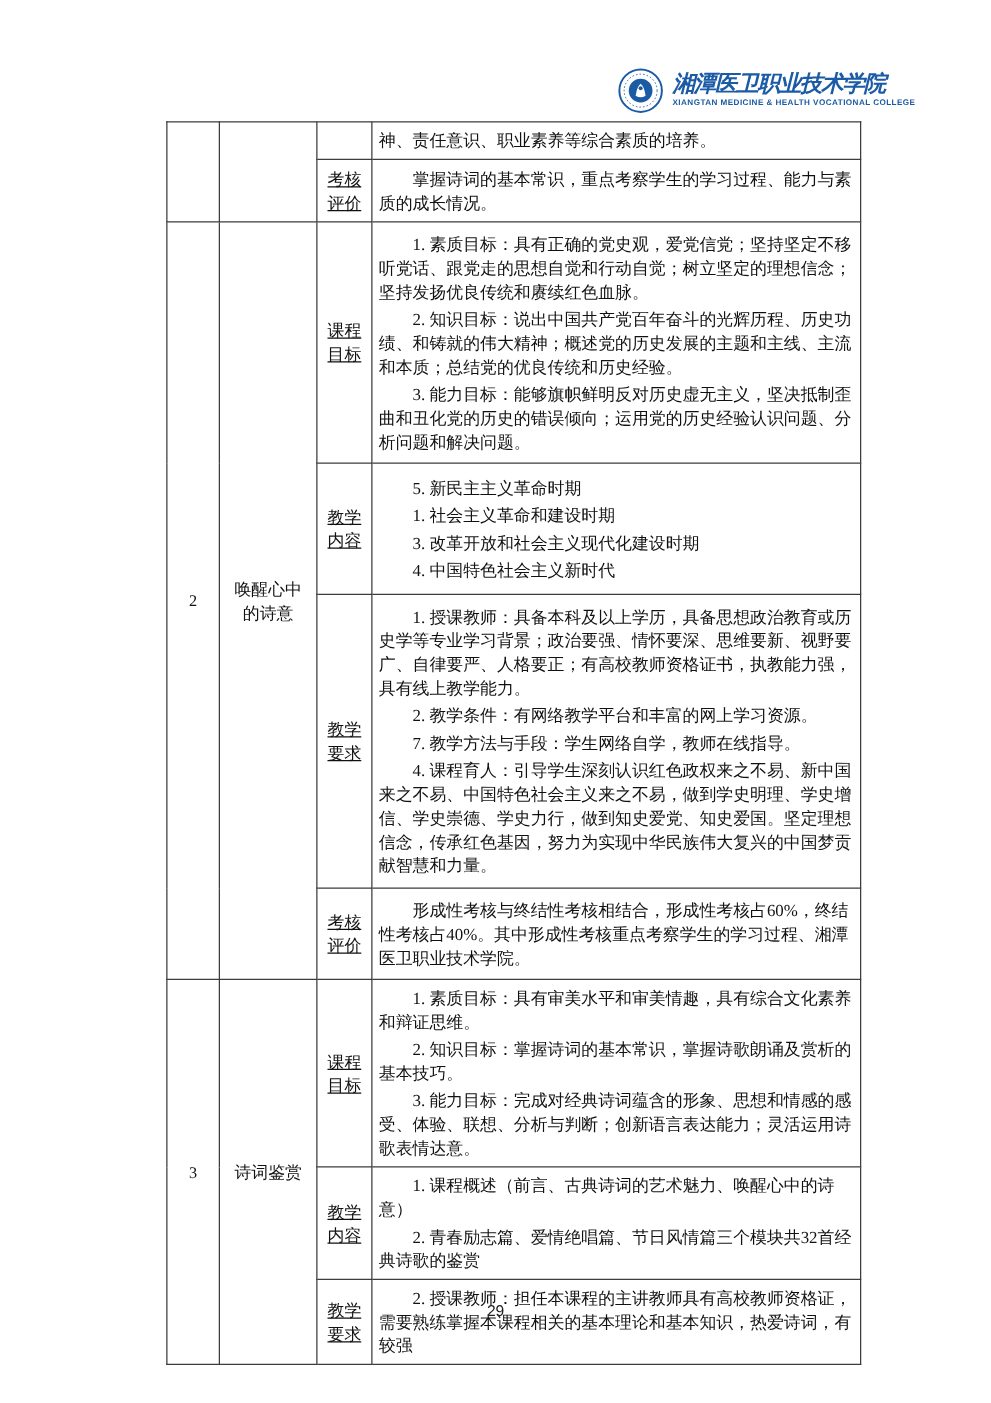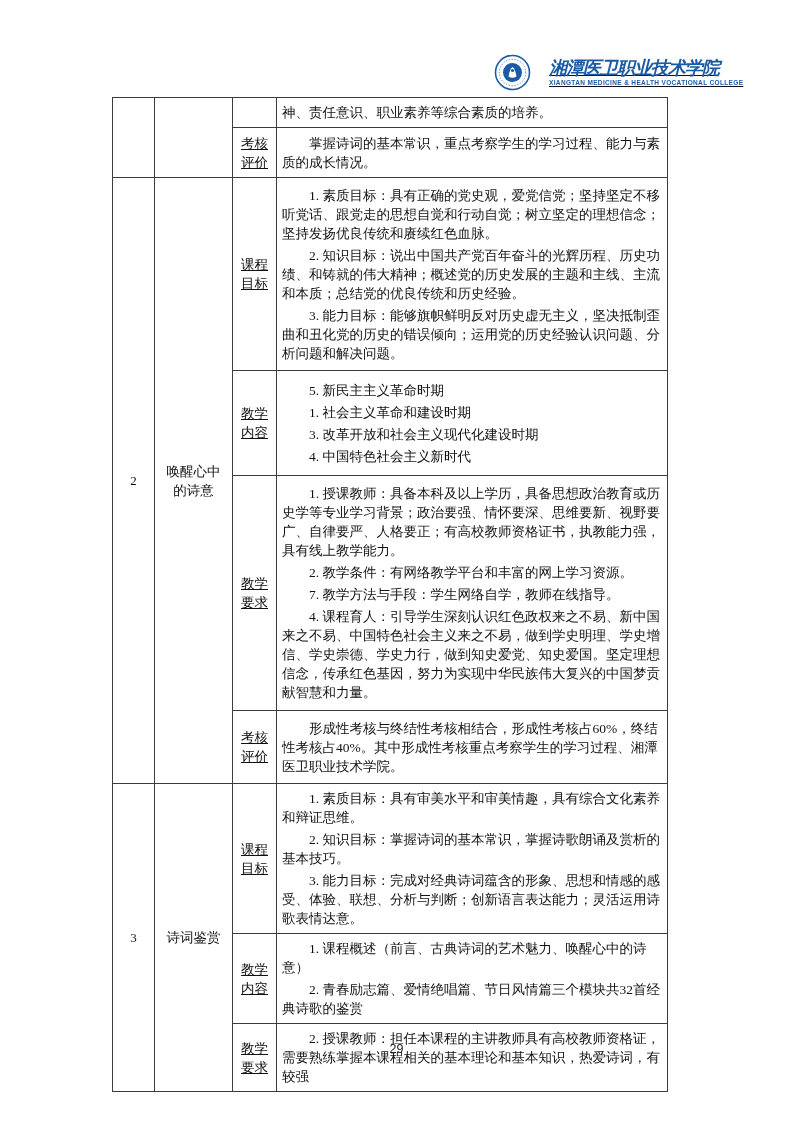--- a/index.html
+++ b/index.html
@@ -9,39 +9,39 @@
     position:relative;
     font-family:"Liberation Serif","DejaVu Serif",serif;
     color:#111;
     overflow:hidden;
   }
   .page{position:absolute;inset:0;background:#fff;}
 
   
   .header{
     position:absolute;top:54px;left:494px;
-    display:flex;align-items:center;gap:18px;text-decoration:underline;
+    display:flex;align-items:center;gap:7px;
   }
   .emblem{width:37px;height:37px;flex:0 0 auto;}
   .logo-text{display:flex;flex-direction:column;line-height:1;}
   .logo-cn{
     font-size:18px;font-weight:bold;font-style:italic;
     letter-spacing:-1px;color:#1b5aa5;
     font-family:"DejaVu Serif","Liberation Serif",serif;
     white-space:nowrap;
   }
   .logo-en{
     margin-top:3px;font-size:6.5px;font-weight:bold;
     color:#1b5aa5;letter-spacing:0.35px;white-space:nowrap;
     font-family:"Liberation Sans","DejaVu Sans",sans-serif;
   }
 
   
   table.course-table{
-    position:absolute;left:112px;top:97px;
+    position:absolute;left:133px;top:97px;
     width:555px;border-collapse:collapse;table-layout:fixed;
     font-size:13.5px;line-height:19px;padding-left:44px;
   }
   table.course-table td{
     border:1px solid #3c3c3c;
     vertical-align:middle;
     padding:2px 5px;
   }
   td.num{text-align:center;font-size:13px;}
   td.course{text-align:center;padding:2px 3px;}

